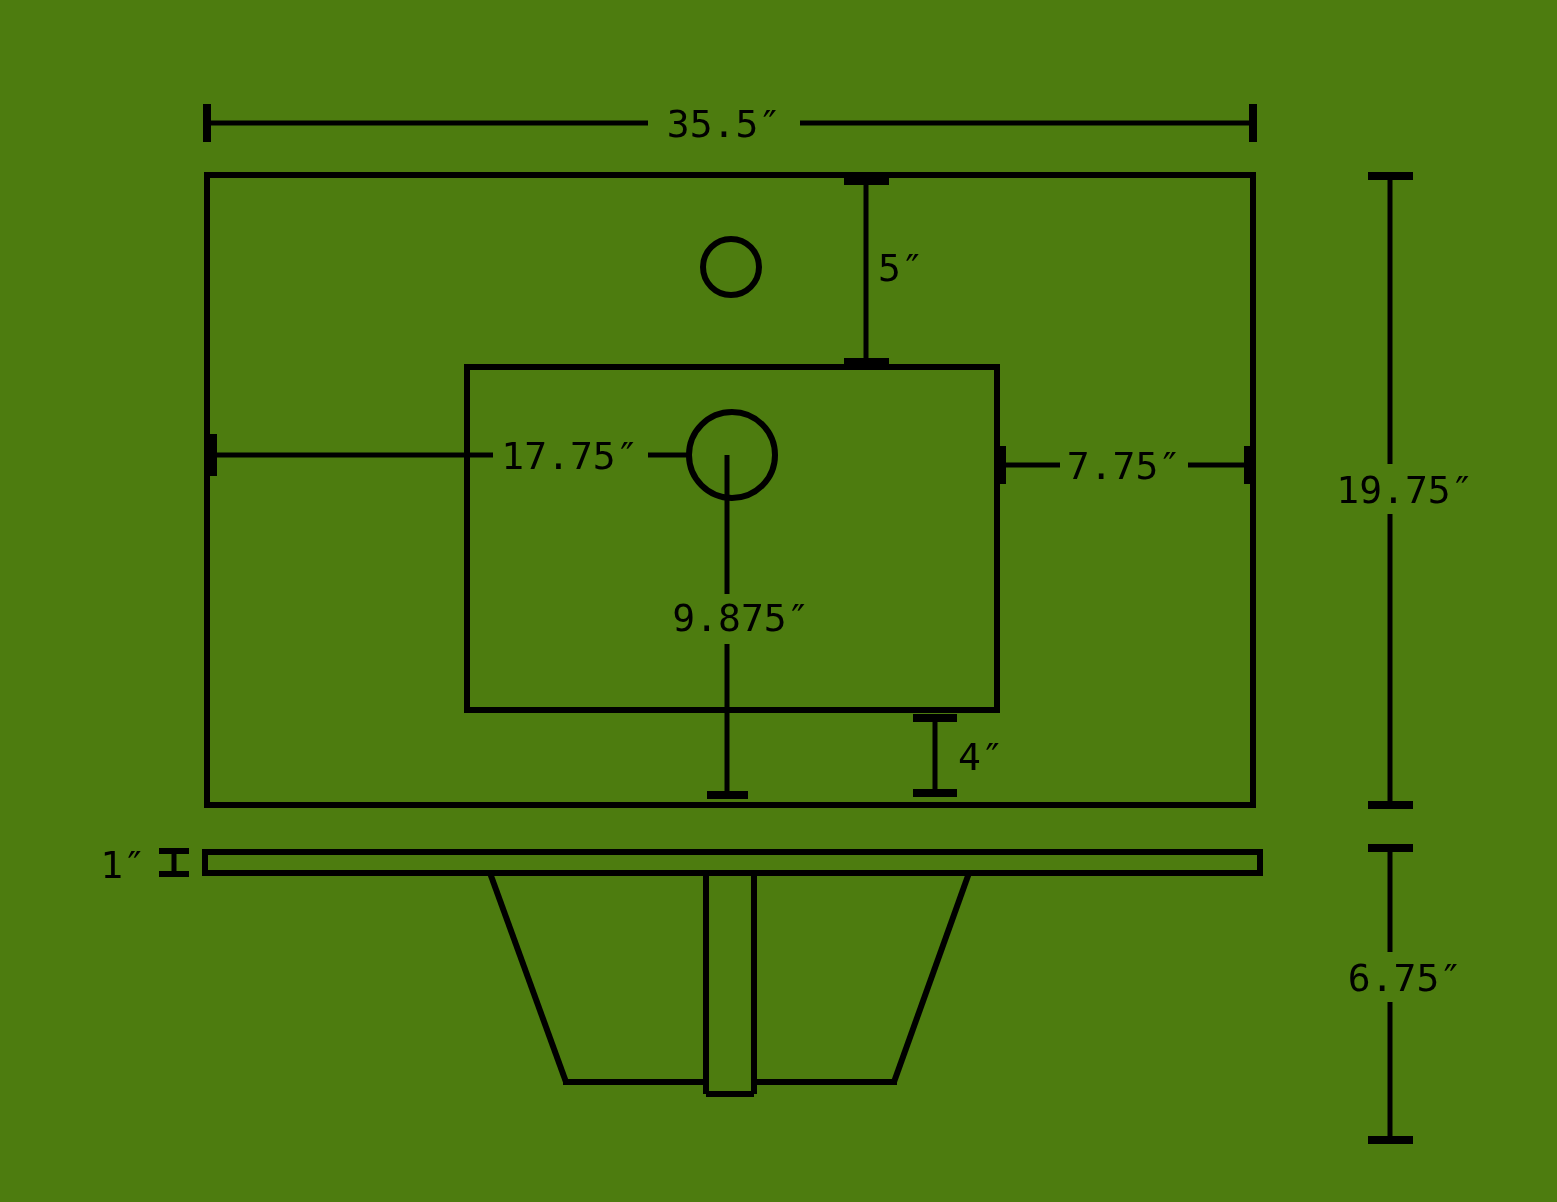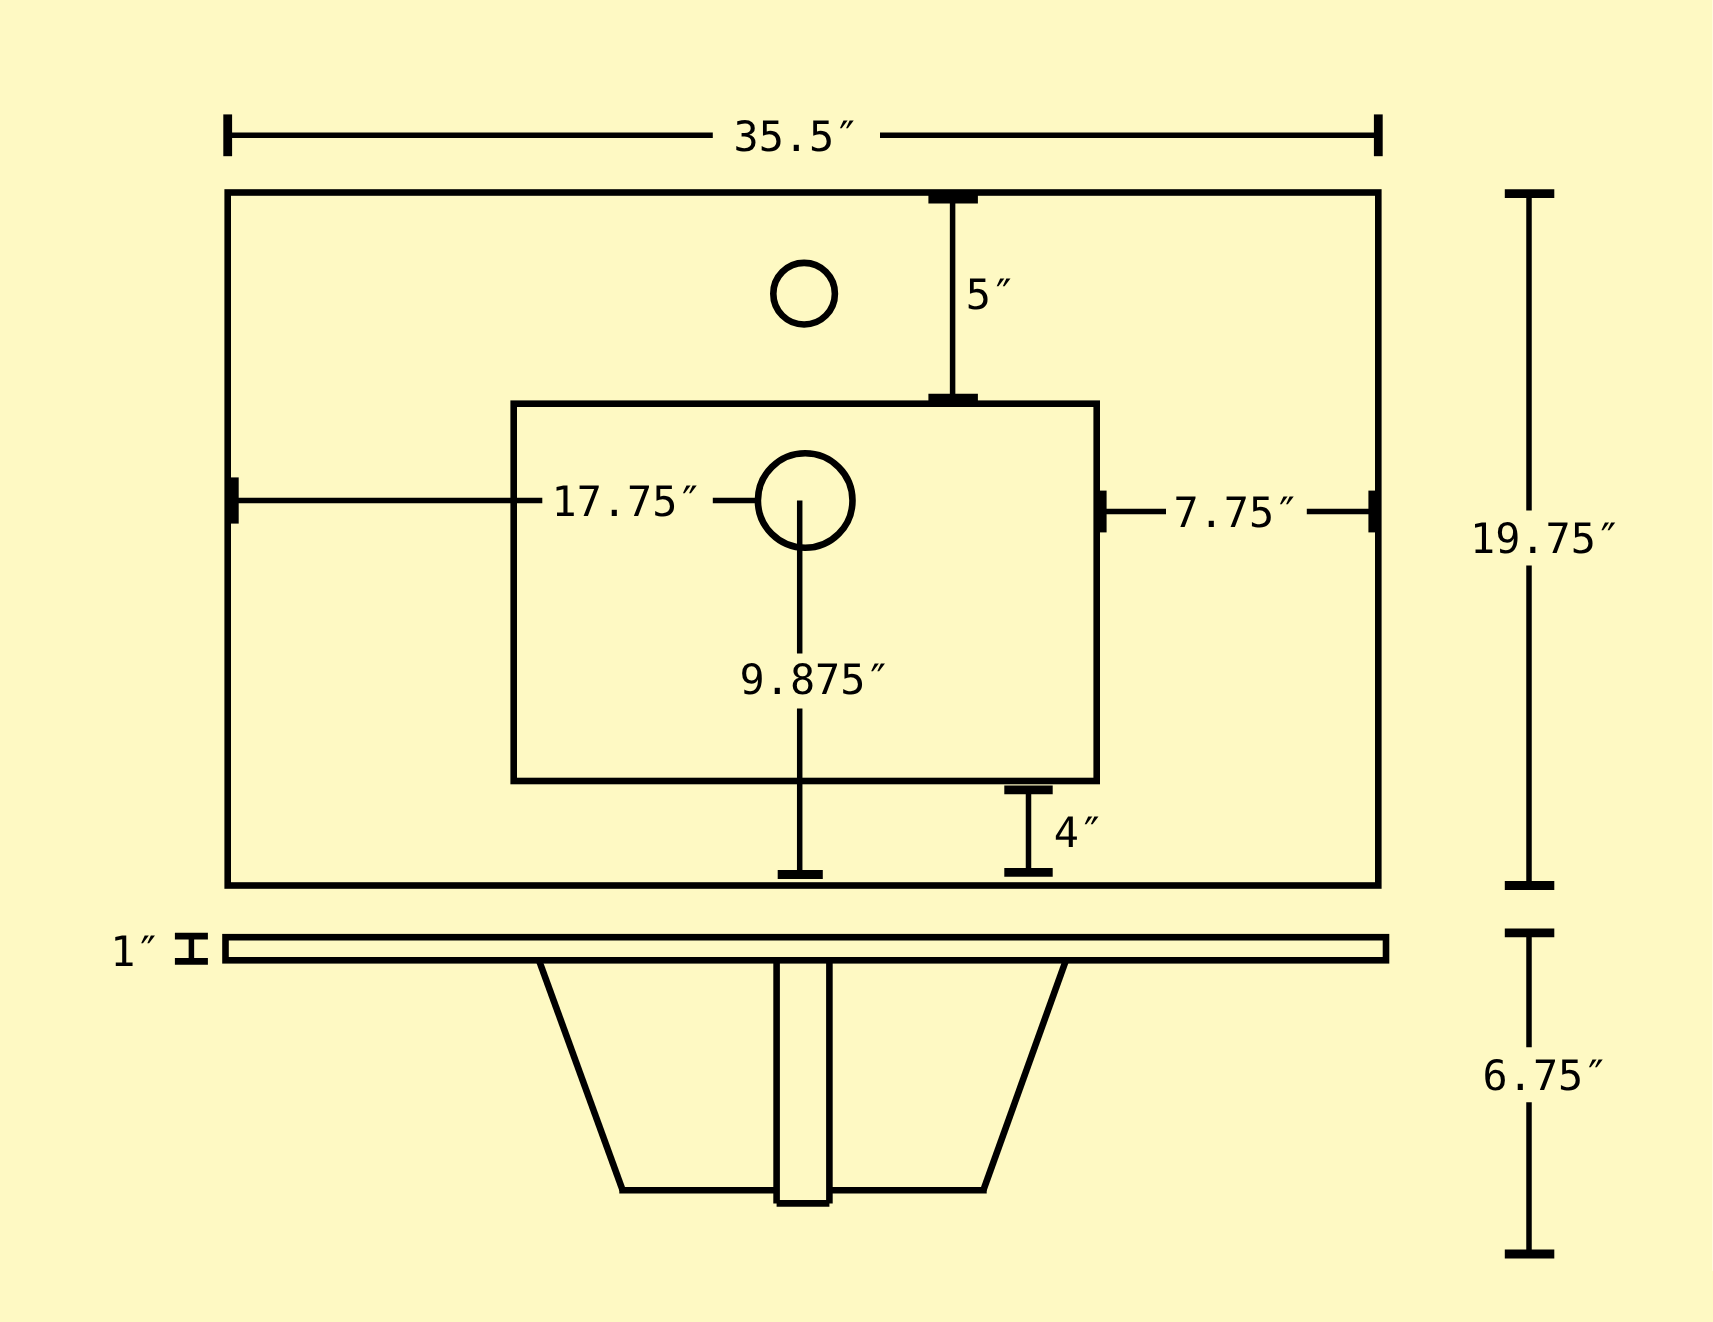--- a/index.html
+++ b/index.html
@@ -4,21 +4,21 @@
 <style>
   html, body {
     margin: 0;
     padding: 0;
     background: #ffffff;
   }
   .canvas {
     position: relative;
     width: 1557px;
     height: 1202px;
-    background: #fef9c3;
+    background: #4d7c0f;
     overflow: hidden;
   }
   svg line, svg rect, svg circle {
     stroke: #000000;
     fill: none;
   }
   .shape { stroke-width: 6; }
   .dimline { stroke-width: 5; }
   .tick { stroke-width: 8; }
   .dim-label {

